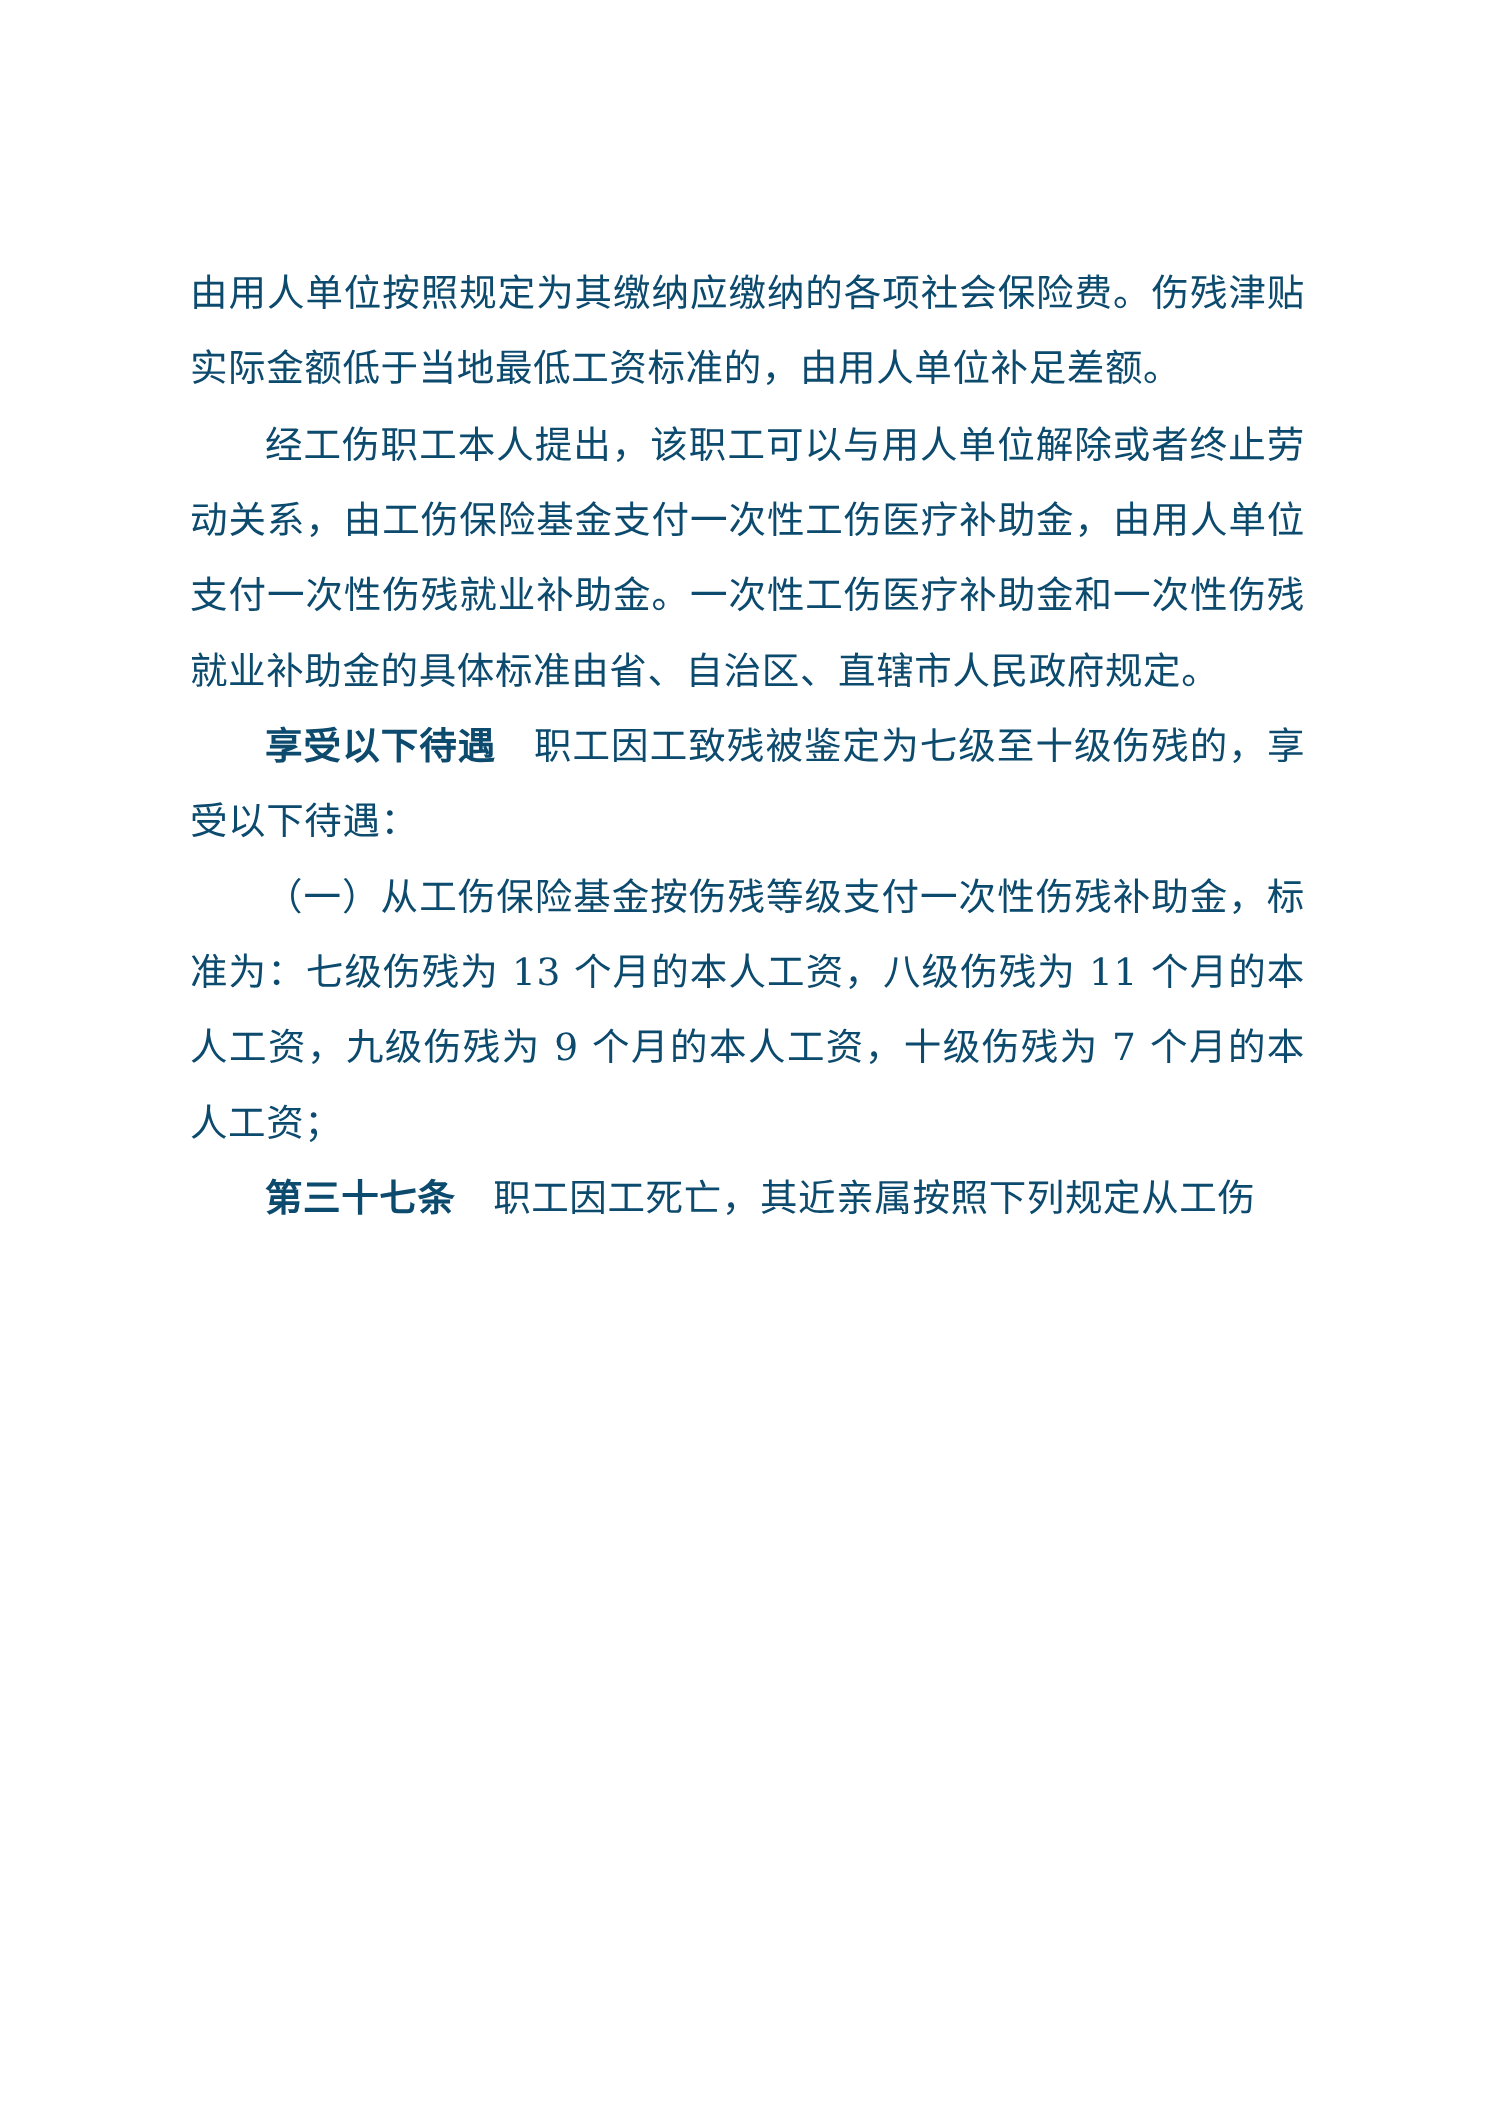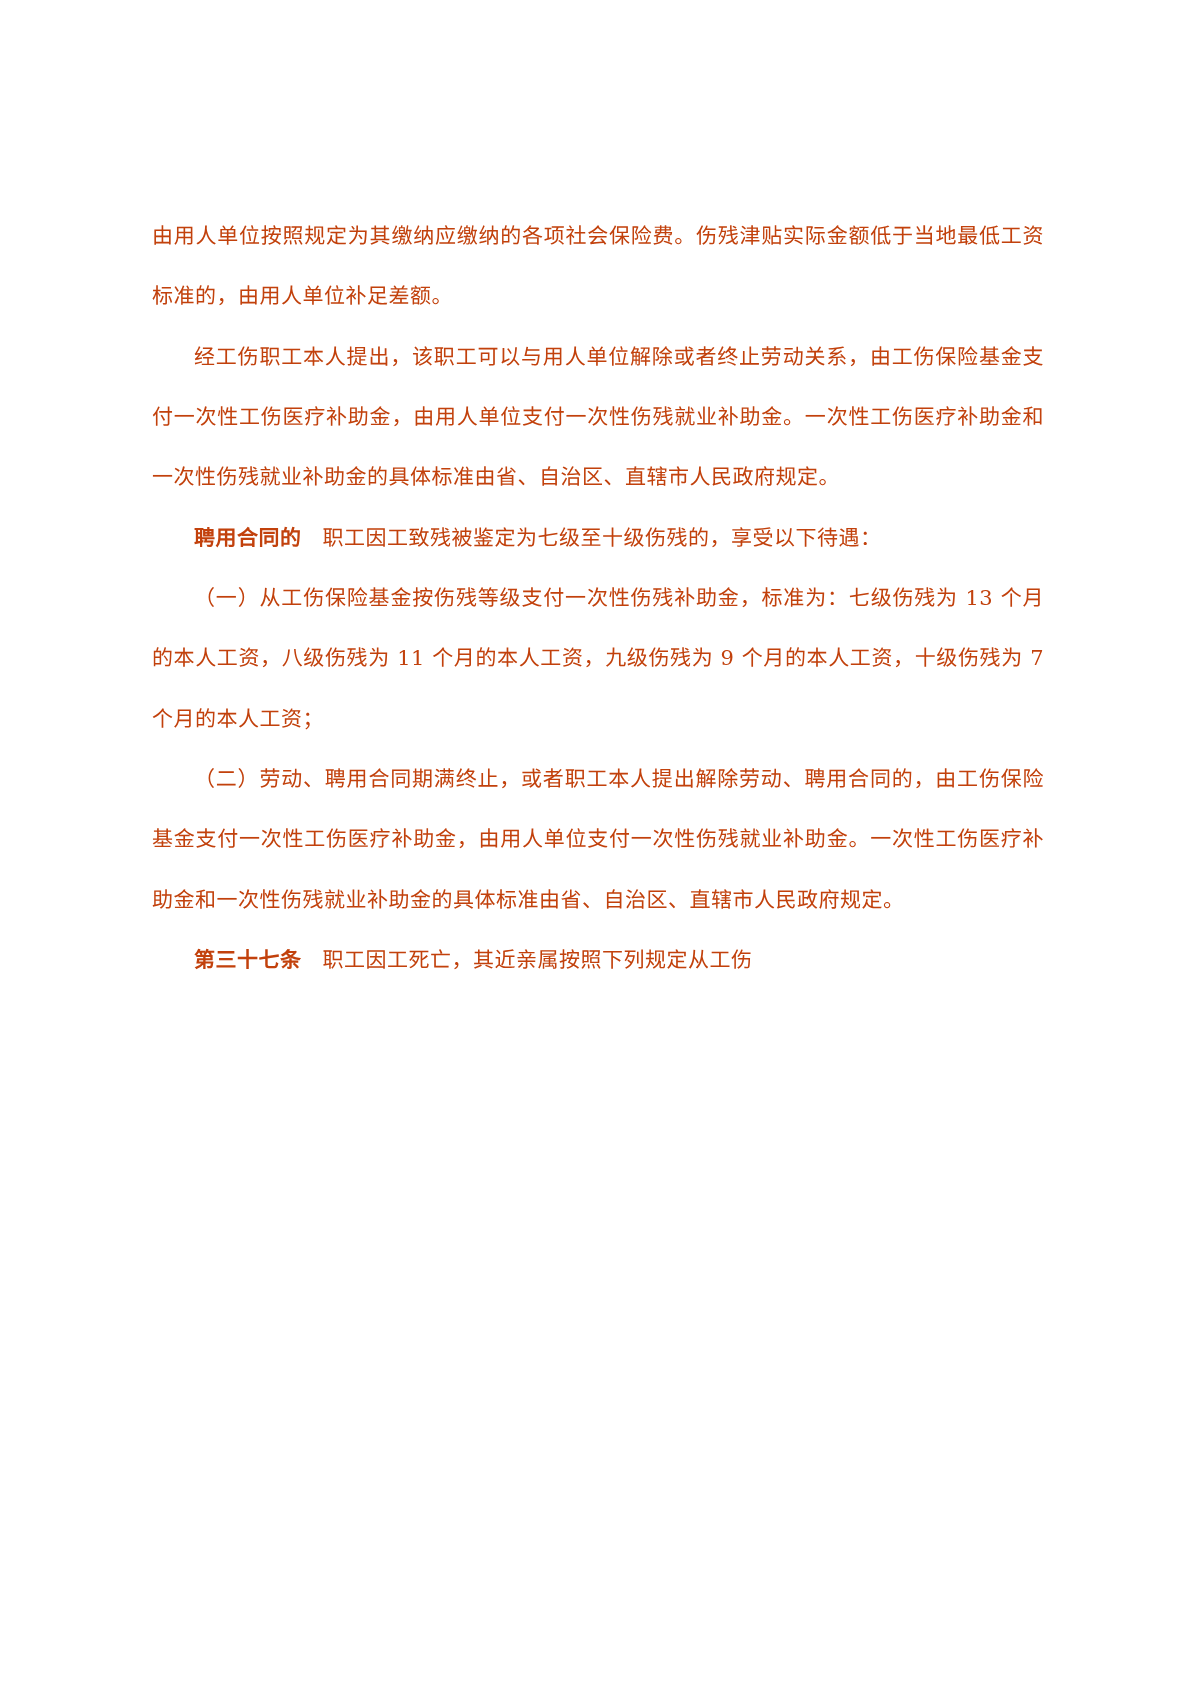--- a/index.html
+++ b/index.html
@@ -11,23 +11,23 @@
     position: relative;
     width: 1190px;
     height: 1683px;
     background: #ffffff;
     overflow: hidden;
     box-sizing: border-box;
     padding: 206px 146px 0 152px;
   }
   .content {
     font-family: "DejaVu Serif", "Liberation Serif", serif;
-    font-size: 21px;
+    font-size: 30px;
     line-height: 60.35px;
-    color: #c2410c;
+    color: #0c4a6e;
     text-align: justify;
     letter-spacing: 0.5px;
   }
   .content p {
     margin: 0;
     padding: 0;
     text-indent: 2em;
   }
   .content p.continuation {
     text-indent: 0;
@@ -40,18 +40,17 @@
     margin-right: 1em;
   }
 </style>
 </head>
 <body>
 
 <div class="page">
   <div class="content">
     <p class="continuation"><span class="lead"></span><span>由用人单位按照规定为其缴纳应缴纳的各项社会保险费。伤残津贴实际金额低于当地最低工资标准的，由用人单位补足差额。</span></p>
     <p><span class="lead"></span><span>经工伤职工本人提出，该职工可以与用人单位解除或者终止劳动关系，由工伤保险基金支付一次性工伤医疗补助金，由用人单位支付一次性伤残就业补助金。一次性工伤医疗补助金和一次性伤残就业补助金的具体标准由省、自治区、直辖市人民政府规定。</span></p>
-    <p><span class="lead">聘用合同的</span><span>职工因工致残被鉴定为七级至十级伤残的，享受以下待遇：</span></p>
+    <p><span class="lead">享受以下待遇</span><span>职工因工致残被鉴定为七级至十级伤残的，享受以下待遇：</span></p>
     <p><span class="lead"></span><span>（一）从工伤保险基金按伤残等级支付一次性伤残补助金，标准为：七级伤残为 13 个月的本人工资，八级伤残为 11 个月的本人工资，九级伤残为 9 个月的本人工资，十级伤残为 7 个月的本人工资；</span></p>
-    <p><span class="lead"></span><span>（二）劳动、聘用合同期满终止，或者职工本人提出解除劳动、聘用合同的，由工伤保险基金支付一次性工伤医疗补助金，由用人单位支付一次性伤残就业补助金。一次性工伤医疗补助金和一次性伤残就业补助金的具体标准由省、自治区、直辖市人民政府规定。</span></p>
     <p><span class="lead">第三十七条</span><span>职工因工死亡，其近亲属按照下列规定从工伤</span></p>
   </div>
 </div>
 
 </body></html>

